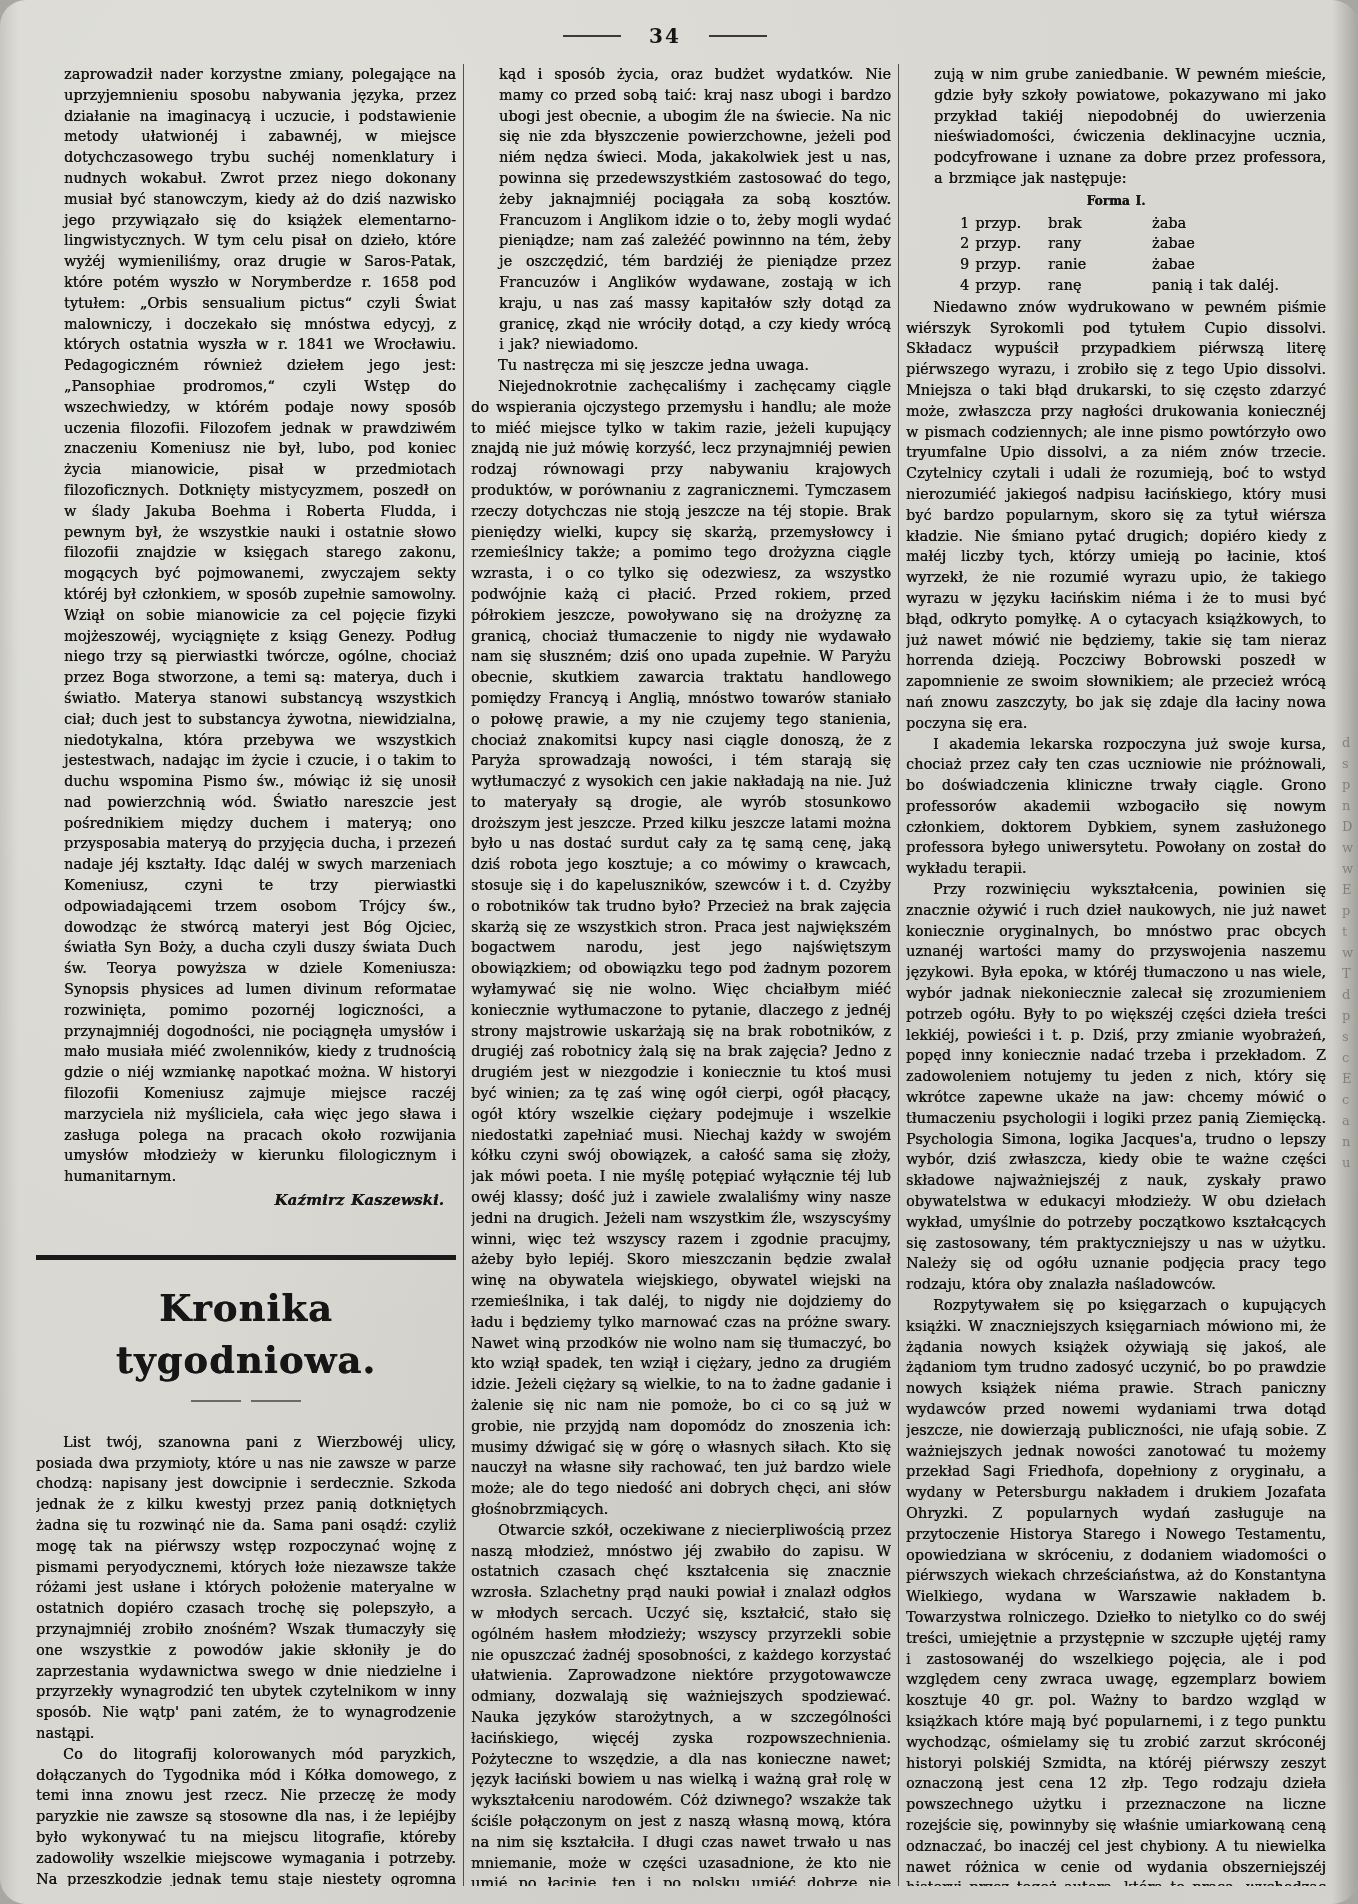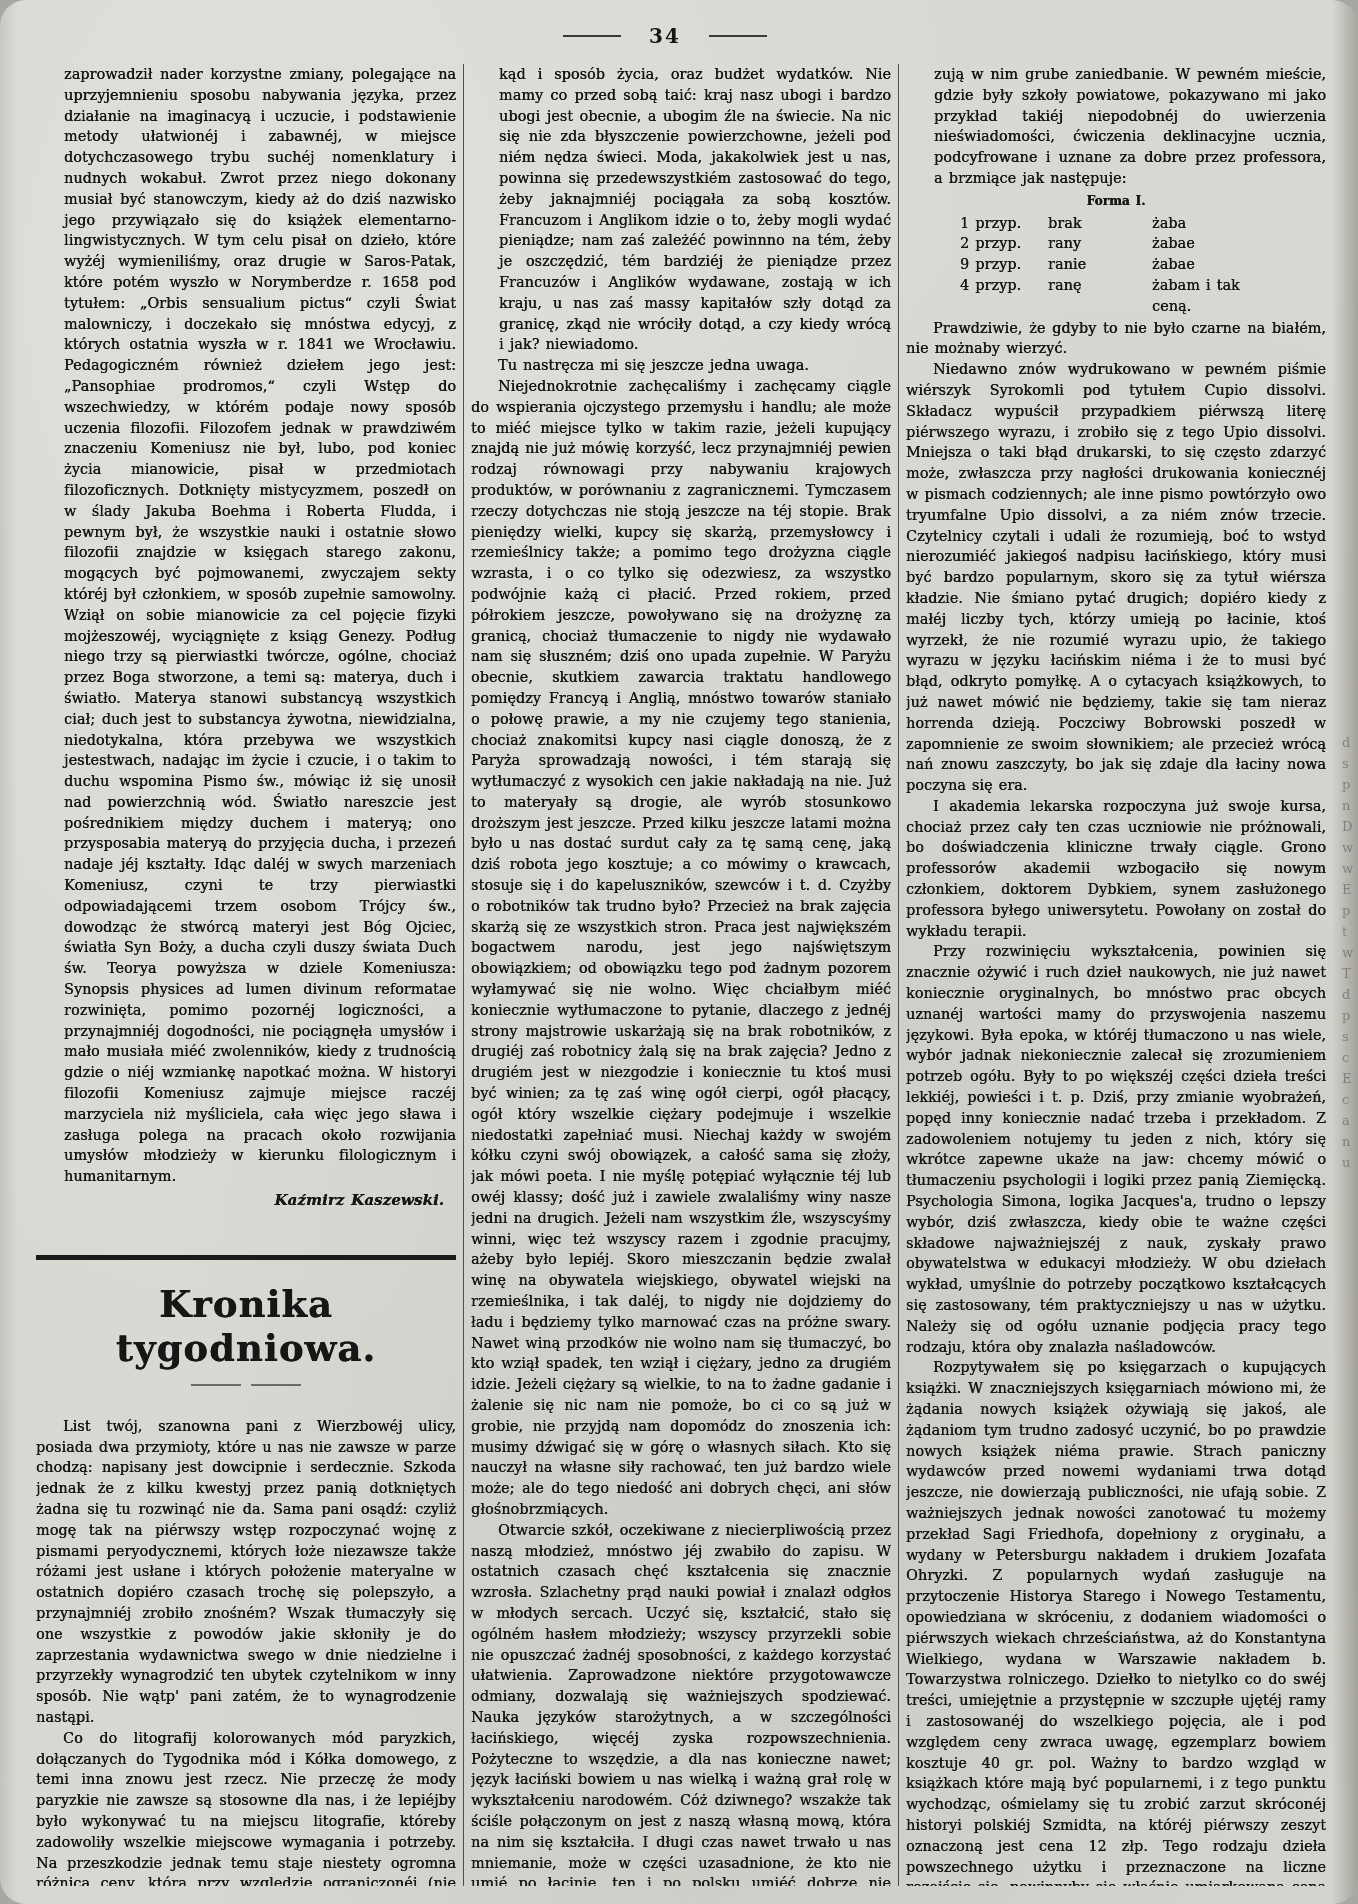--- a/index.html
+++ b/index.html
@@ -29,21 +29,21 @@
     text-shadow:.35px 0 0 currentColor;hyphens:auto;-webkit-hyphens:auto;}
   .divider{width:1px;height:1822px;background:rgba(25,25,25,.72);margin:0 7px;}
   p{margin:0;text-indent:27px;}
   p.cont{text-indent:0;margin-left:28px;}
 
   .signature{text-align:right;font-style:italic;font-weight:bold;text-indent:0;
     margin-top:3px;padding-right:12px;font-size:15px;}
 
   .section{margin-top:44px;}
   .heading-rule{height:5px;background:#1a1a1a;margin-bottom:22px;}
-  h1.kronika{font-size:37px;line-height:44px;text-align:center;margin:0 0 12px;
+  h1.kronika{font-size:37px;line-height:52px;text-align:center;margin:0 0 12px;
     font-weight:bold;letter-spacing:1px;text-indent:0;}
   .heading-dash{display:flex;justify-content:center;gap:10px;margin:0 0 30px;}
   .heading-dash span{width:50px;height:2px;background:#222;opacity:.6;margin-top:2px;}
 
   .forma{margin:1px 0;}
   .forma-title{text-align:center;font-weight:bold;font-size:12px;margin:2px 0 1px;}
   .forma-table{width:336px;margin:0 auto;}
   .forma-row{display:grid;grid-template-columns:88px 104px 1fr;}
   .forma-row .fc{text-indent:0;text-align:left;margin-left:12px;}
 
@@ -106,25 +106,24 @@
             <span class="fc">żabae</span>
           </div>
           <div class="forma-row">
             <span class="fc">9 przyp.</span>
             <span class="fc">ranie</span>
             <span class="fc">żabae</span>
           </div>
           <div class="forma-row">
             <span class="fc">4 przyp.</span>
             <span class="fc">ranę</span>
-            <span class="fc">żabam  i tak ceną.</span>
+            <span class="fc">panią  i tak daléj.</span>
           </div>
         </div>
       </div>
-      <p>Prawdziwie, że gdyby to nie było czarne na białém, nie możnaby wierzyć.</p>
       <p>Niedawno znów wydrukowano w pewném piśmie wiérszyk Syrokomli pod tytułem Cupio dissolvi. Składacz wypuścił przypadkiem piérwszą literę piérwszego wyrazu, i zrobiło się z tego Upio dissolvi. Mniejsza o taki błąd drukarski, to się często zdarzyć może, zwłaszcza przy nagłości drukowania koniecznéj w pismach codziennych; ale inne pismo powtórzyło owo tryumfalne Upio dissolvi, a za niém znów trzecie. Czytelnicy czytali i udali że rozumieją, boć to wstyd nierozumiéć jakiegoś nadpisu łacińskiego, który musi być bardzo popularnym, skoro się za tytuł wiérsza kładzie. Nie śmiano pytać drugich; dopiéro kiedy z małéj liczby tych, którzy umieją po łacinie, ktoś wyrzekł, że nie rozumié wyrazu upio, że takiego wyrazu w języku łacińskim niéma i że to musi być błąd, odkryto pomyłkę. A o cytacyach książkowych, to już nawet mówić nie będziemy, takie się tam nieraz horrenda dzieją. Poczciwy Bobrowski poszedł w zapomnienie ze swoim słownikiem; ale przecież wrócą nań znowu zaszczyty, bo jak się zdaje dla łaciny nowa poczyna się era.</p>
       <p>I akademia lekarska rozpoczyna już swoje kursa, chociaż przez cały ten czas uczniowie nie próżnowali, bo doświadczenia kliniczne trwały ciągle. Grono professorów akademii wzbogaciło się nowym członkiem, doktorem Dybkiem, synem zasłużonego professora byłego uniwersytetu. Powołany on został do wykładu terapii.</p>
       <p>Przy rozwinięciu wykształcenia, powinien się znacznie ożywić i ruch dzieł naukowych, nie już nawet koniecznie oryginalnych, bo mnóstwo prac obcych uznanéj wartości mamy do przyswojenia naszemu językowi. Była epoka, w któréj tłumaczono u nas wiele, wybór jadnak niekoniecznie zalecał się zrozumieniem potrzeb ogółu. Były to po większéj części dzieła treści lekkiéj, powieści i t. p. Dziś, przy zmianie wyobrażeń, popęd inny koniecznie nadać trzeba i przekładom. Z zadowoleniem notujemy tu jeden z nich, który się wkrótce zapewne ukaże na jaw: chcemy mówić o tłumaczeniu psychologii i logiki przez panią Ziemięcką. Psychologia Simona, logika Jacques'a, trudno o lepszy wybór, dziś zwłaszcza, kiedy obie te ważne części składowe najważniejszéj z nauk, zyskały prawo obywatelstwa w edukacyi młodzieży. W obu dziełach wykład, umyślnie do potrzeby początkowo kształcących się zastosowany, tém praktyczniejszy u nas w użytku. Należy się od ogółu uznanie podjęcia pracy tego rodzaju, która oby znalazła naśladowców.</p>
       <p>Rozpytywałem się po księgarzach o kupujących książki. W znaczniejszych księgarniach mówiono mi, że żądania nowych książek ożywiają się jakoś, ale żądaniom tym trudno zadosyć uczynić, bo po prawdzie nowych książek niéma prawie. Strach paniczny wydawców przed nowemi wydaniami trwa dotąd jeszcze, nie dowierzają publiczności, nie ufają sobie. Z ważniejszych jednak nowości zanotować tu możemy przekład Sagi Friedhofa, dopełniony z oryginału, a wydany w Petersburgu nakładem i drukiem Jozafata Ohryzki. Z popularnych wydań zasługuje na przytoczenie Historya Starego i Nowego Testamentu, opowiedziana w skróceniu, z dodaniem wiadomości o piérwszych wiekach chrześciaństwa, aż do Konstantyna Wielkiego, wydana w Warszawie nakładem b. Towarzystwa rolniczego. Dziełko to nietylko co do swéj treści, umiejętnie a przystępnie w szczupłe ujętéj ramy i zastosowanéj do wszelkiego pojęcia, ale i pod względem ceny zwraca uwagę, egzemplarz bowiem kosztuje 40 gr. pol. Ważny to bardzo wzgląd w książkach które mają być popularnemi, i z tego punktu wychodząc, ośmielamy się tu zrobić zarzut skróconéj historyi polskiéj Szmidta, na któréj piérwszy zeszyt oznaczoną jest cena 12 złp. Tego rodzaju dzieła powszechnego użytku i przeznaczone na liczne rozejście się, powinnyby się właśnie umiarkowaną ceną odznaczać, bo inaczéj cel jest chybiony. A tu niewielka nawet różnica w cenie od wydania obszerniejszéj historyi przez tegoż autora, która to praca, wychodząc zeszytami, dość dawno już się ciągnie i pożądaną byłoby rzeczą żeby prędko ukończoną została. Pan Szmidt znany jest jako pracowity i sumienny badacz dziejów naszych, jego nazwisko już jest wielką dla dzieła zaletą. Trzeba</p>
     </div>
 
   </div>
 
   <div class="gutter-letters">d
 s

